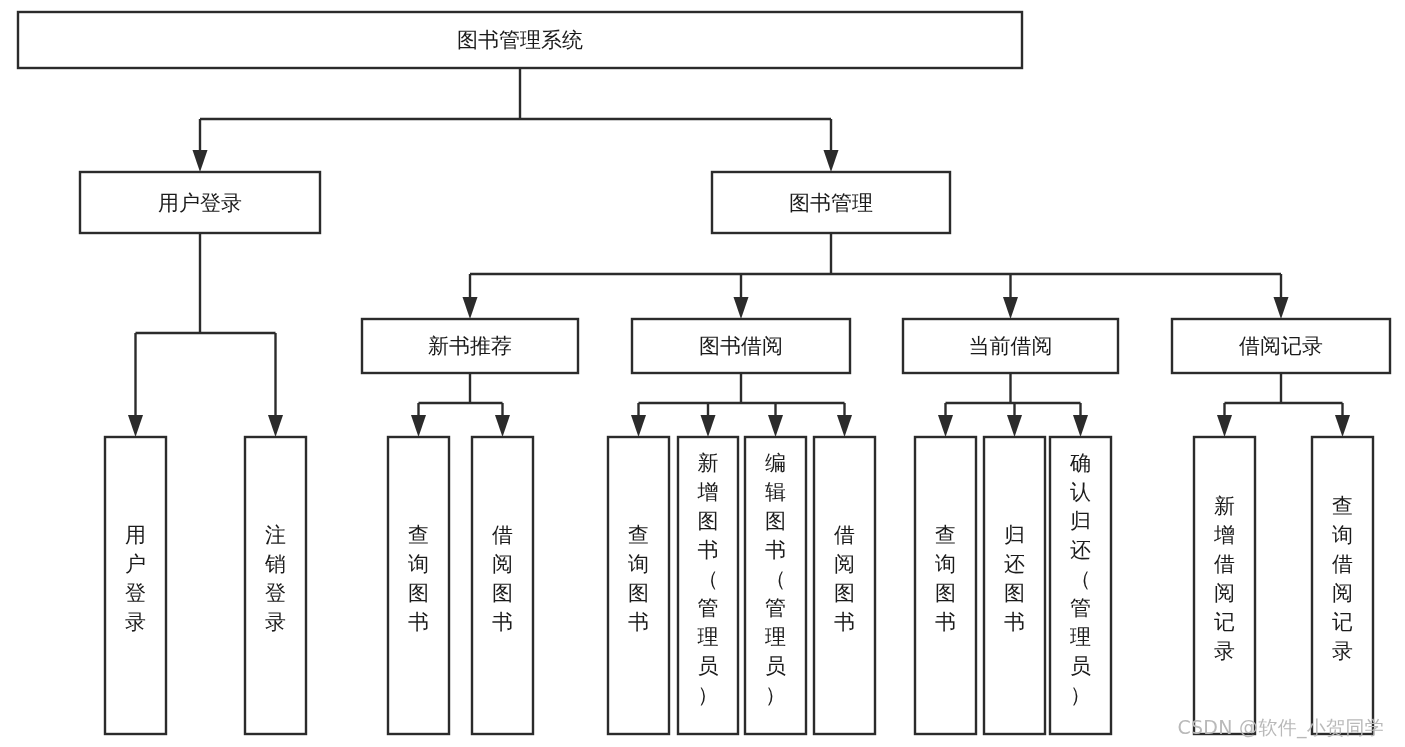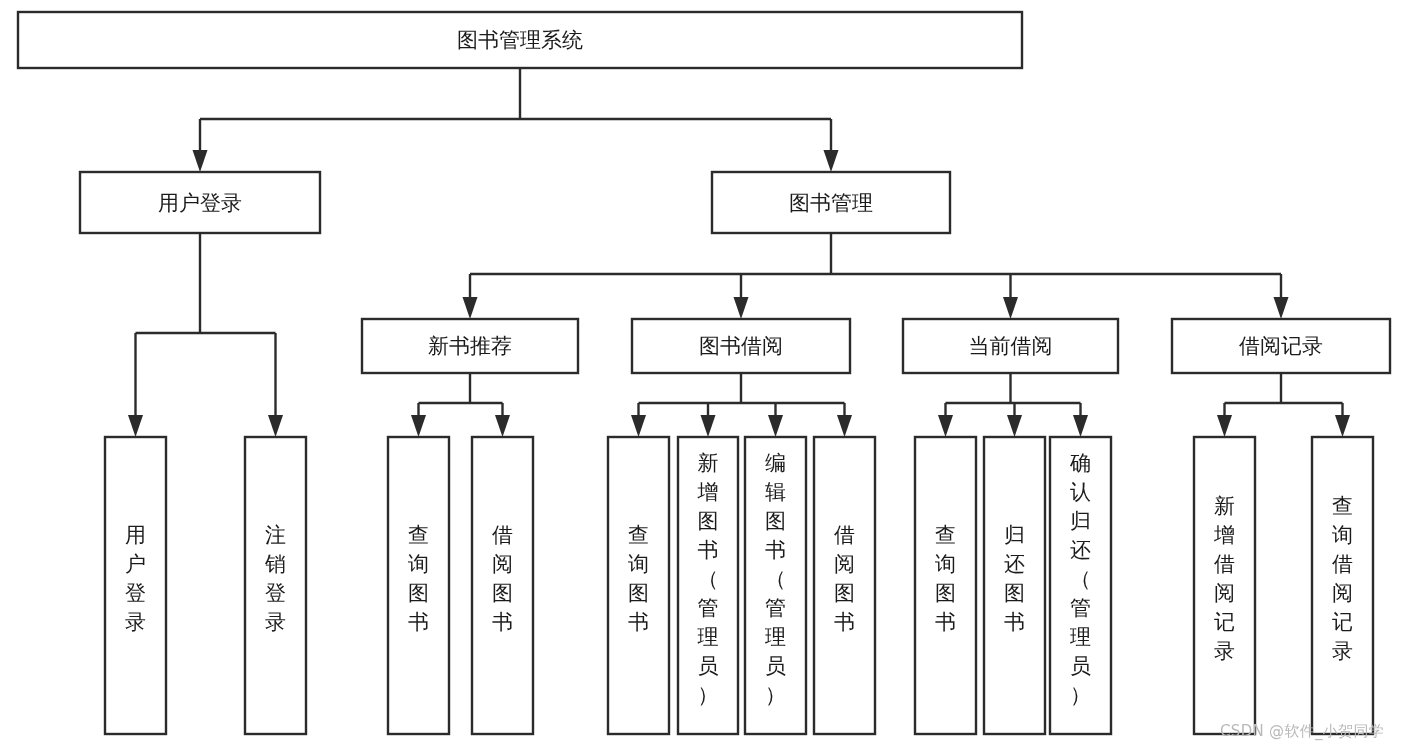--- a/index.html
+++ b/index.html
@@ -54,21 +54,21 @@
     fill: #1b1b1b;
     font-family: "DejaVu Sans", "Liberation Sans", sans-serif;
     font-size: 21px;
     text-anchor: middle;
   }
   .watermark {
     position: absolute;
     right: 12px;
     bottom: 6px;
     font-family: "DejaVu Sans", "Liberation Sans", sans-serif;
-    font-size: 15px;
+    font-size: 19px;
     color: #b9b9b9;
     white-space: nowrap;
     letter-spacing: 0.3px;
     user-select: none;
   }
 </style>
 </head>
 <body>
 
 <div id="diagram-root">

